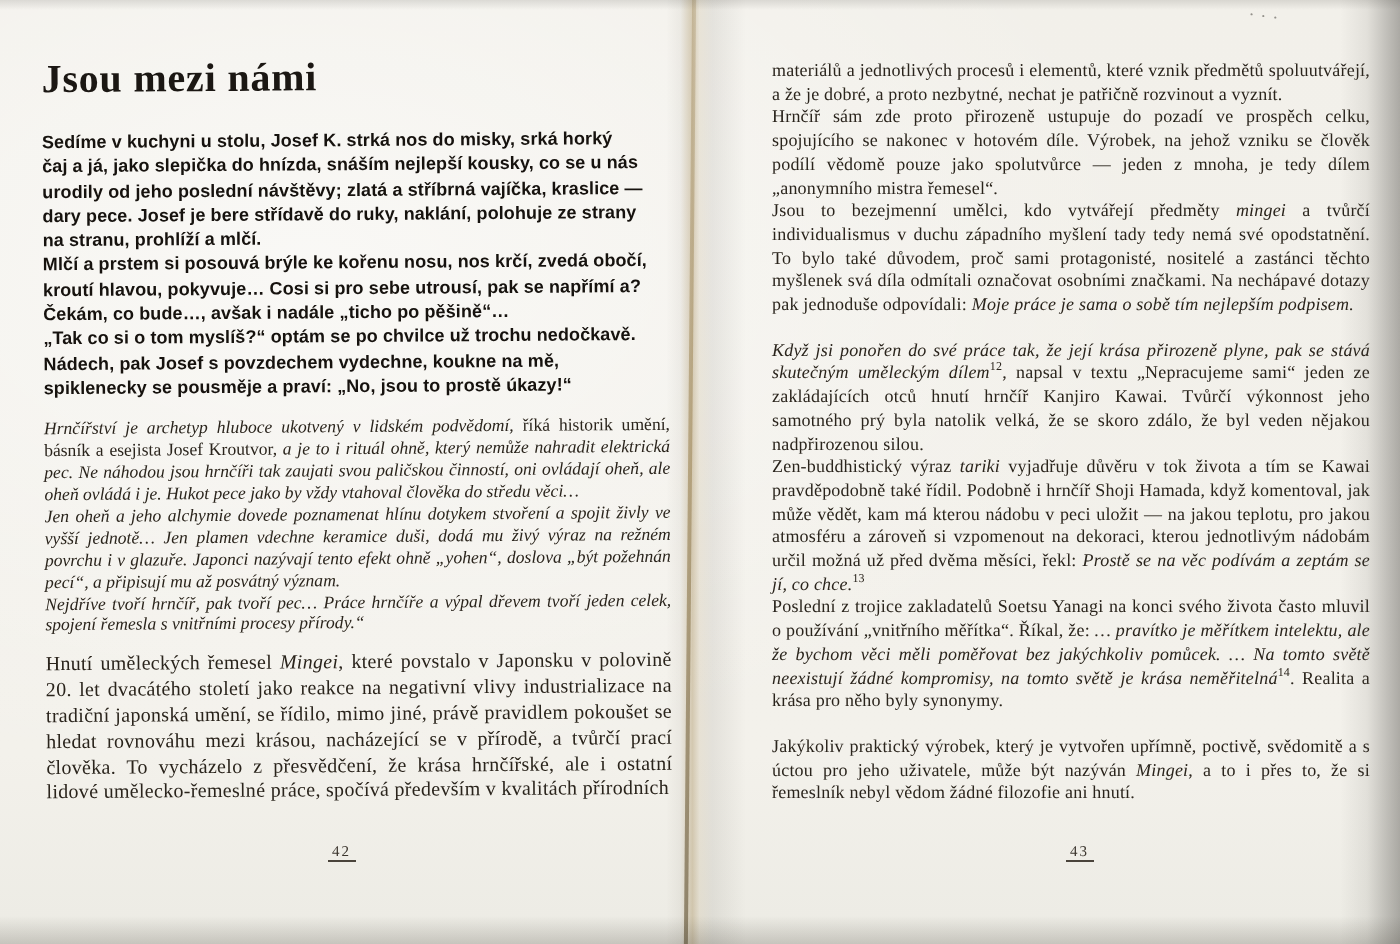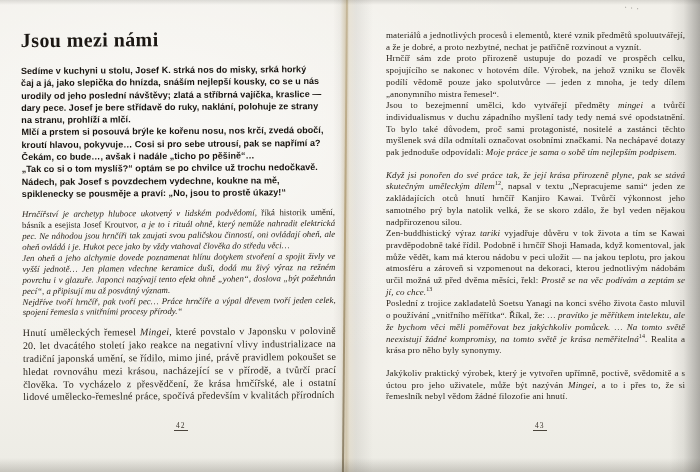--- a/index.html
+++ b/index.html
@@ -35,21 +35,21 @@
   .body-lg { font-size:10px; line-height:12.8px; margin-top:9px; letter-spacing:0.15px; }
   .rp { font-size:9px; line-height:11.7px; letter-spacing:0.1px; }
   .gap-before { margin-top:11px; }
   .it { font-style:italic; }
   sup { font-size:6px; line-height:0; vertical-align:super; }
 
   .pagenum {
     position:absolute; font-size:7.5px; letter-spacing:1px; color:#3a342c;
     border-bottom:1px solid #4a443b; padding:0 2px 0px 2px;
   }
-  .pagenum-left  { left:174px; top:421px; }
+  .pagenum-left  { left:164px; top:421px; }
   .pagenum-right { left:533px; top:421px; }
 
   .gutter {
     position:absolute; left:333px; top:0; width:40px; height:472px; pointer-events:none;
     background:linear-gradient(90deg,
       rgba(0,0,0,0) 0%, rgba(60,50,30,0.05) 18%,
       rgba(168,144,95,0.42) 33%, rgba(168,144,95,0.16) 42%,
       rgba(40,35,25,0.08) 58%, rgba(0,0,0,0) 100%);
   }
   .gutter-line {

